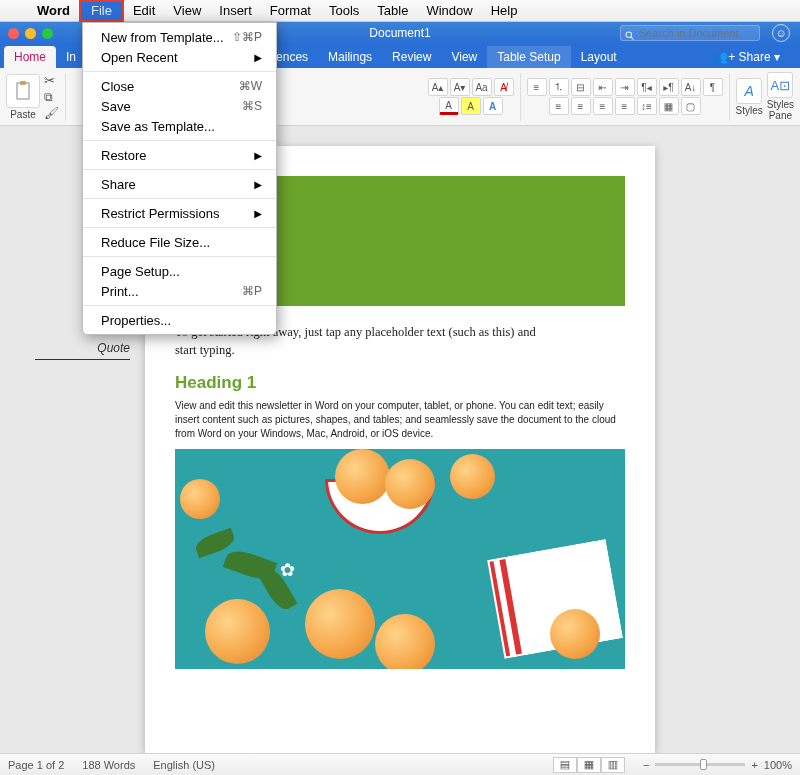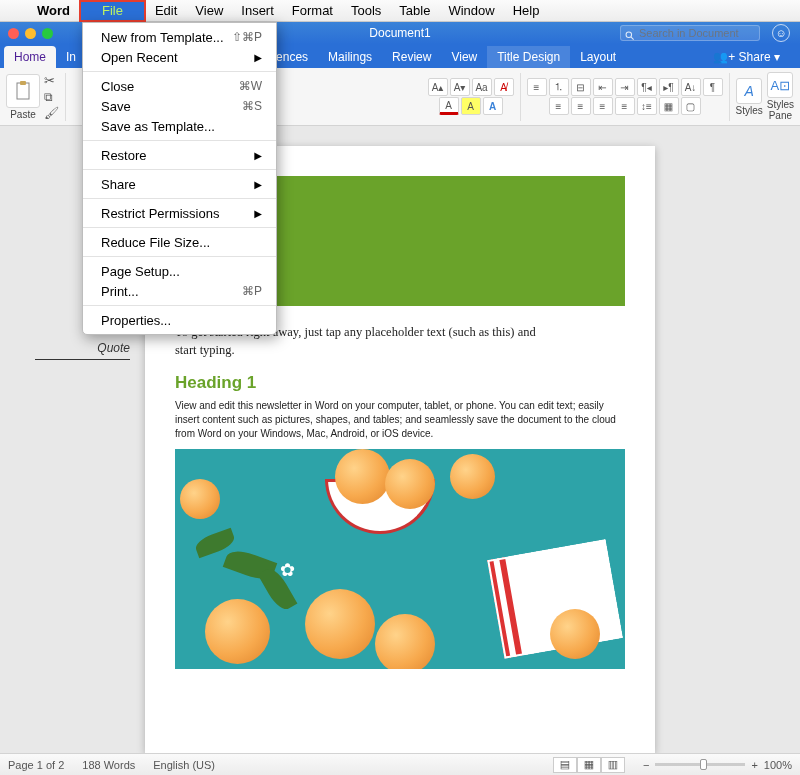--- a/index.html
+++ b/index.html
@@ -1,33 +1,33 @@
 <!DOCTYPE html>
 <html><head>
 <meta charset="utf-8">
 <style>
 *{box-sizing:border-box;margin:0;padding:0;font-family:-apple-system,Helvetica,Arial,sans-serif}
 body{width:800px;height:775px;overflow:hidden;background:#e8e8e8;position:relative}
 .menubar{height:22px;background:linear-gradient(#fbfbfb,#ededed);display:flex;align-items:center;font-size:13px;border-bottom:1px solid #c9c9c9}
 .menubar .apple{width:28px;text-align:center}
 .menubar .mi{padding:0 9px;height:22px;line-height:22px;cursor:default}
 .menubar .mi.bold{font-weight:700}
-.menubar .mi.sel{background:#2a6fd6;color:#bef264;border:2px solid #e53d2e;line-height:18px;padding:0 21px}
+.menubar .mi.sel{background:#2a6fd6;color:#e5e5e5;border:2px solid #e53d2e;line-height:18px;padding:0 10px}
 .titlebar{height:22px;background:linear-gradient(#3a82d8,#2a6fd6);display:flex;align-items:center;color:#fff;font-size:12px;position:relative}
 .traffic{display:flex;gap:6px;padding-left:8px}
 .tl{width:11px;height:11px;border-radius:50%}
 .tl.r{background:#ff5f56}.tl.y{background:#ffbd2e}.tl.g{background:#27c93f}
 .titlebar .dtitle{position:absolute;left:0;right:0;text-align:center}
 .titlebar .search{position:absolute;right:40px;display:flex;align-items:flex-end;gap:4px;opacity:.85}
 .titlebar .search input{background:rgba(255,255,255,.15);border:0.5px solid rgba(255,255,255,.3);border-radius:3px;color:#fff;font-size:11px;padding:1px 6px 1px 18px;width:140px}
 .titlebar .search svg{position:absolute;left:4px;width:11px;height:11px}
 .titlebar .user{position:absolute;right:10px;width:18px;height:18px;border:1px solid rgba(255,255,255,.7);border-radius:50%;display:flex;align-items:center;justify-content:center;font-size:11px}
 .tabs{height:24px;background:#2a6fd6;display:flex;align-items:flex-end;color:#fff;font-size:12px;padding-left:4px}
 .tabs .tab{padding:4px 10px;cursor:default}
-.tabs .tab.active{background:#f6f6f6;color:#4c1d95;border-radius:4px 4px 0 0}
+.tabs .tab.active{background:#f6f6f6;color:#be185d;border-radius:4px 4px 0 0}
 .tabs .share{margin-left:auto;margin-right:12px;padding:4px 8px}
 .ribbon{height:58px;background:#f6f6f6;border-bottom:1px solid #d3d3d3;display:flex;align-items:center;font-size:10px;color:#555;padding:2px 6px;gap:4px}
 .ribbon .grp{display:flex;flex-direction:column;align-items:center;gap:1px}
 .ribbon .sep{width:1px;height:48px;background:#ddd;margin:0 2px}
 .ribbon .btnrow{display:flex;gap:2px}
 .ribbon .smallbtn{width:20px;height:18px;background:#fff;border:1px solid #d5d5d5;border-radius:2px;display:flex;align-items:center;justify-content:center;font-size:10px}
 .ribbon .iconbox{width:26px;height:26px;background:#fff;border:1px solid #d5d5d5;border-radius:3px;display:flex;align-items:center;justify-content:center}
 .ribbon .label{font-size:10px;color:#444;text-align:center}
 .pastebox{width:34px;height:34px;background:#fff;border:1px solid #d8d8d8;border-radius:3px;display:flex;align-items:center;justify-content:center}
 .docarea{position:absolute;top:126px;bottom:22px;left:0;right:0;background:#e8e8e8;overflow:hidden;display:flex;justify-content:center}
@@ -146,21 +146,21 @@
   <div class="user">☺</div>
 </div>
 
 <div class="tabs">
   <div class="tab active">Home</div>
   <div class="tab">In</div>
   <div class="tab" style="margin-left:180px">ences</div>
   <div class="tab">Mailings</div>
   <div class="tab">Review</div>
   <div class="tab">View</div>
-  <div class="tab" style="background:rgba(255,255,255,.15)">Title Design</div>
+  <div class="tab" style="background:rgba(255,255,255,.15)">Table Setup</div>
   <div class="tab">Layout</div>
   <div class="share">👥+ <span>Share</span> ▾</div>
 </div>
 
 <div class="ribbon">
   <div class="grp">
     <div class="pastebox">
         <svg width="18" height="20" viewBox="0 0 18 20">
           <rect x="3" y="2" width="12" height="16" fill="#fff" stroke="#888"></rect>
           <rect x="6" y="0" width="6" height="4" rx="1" fill="#c9a659"></rect>

